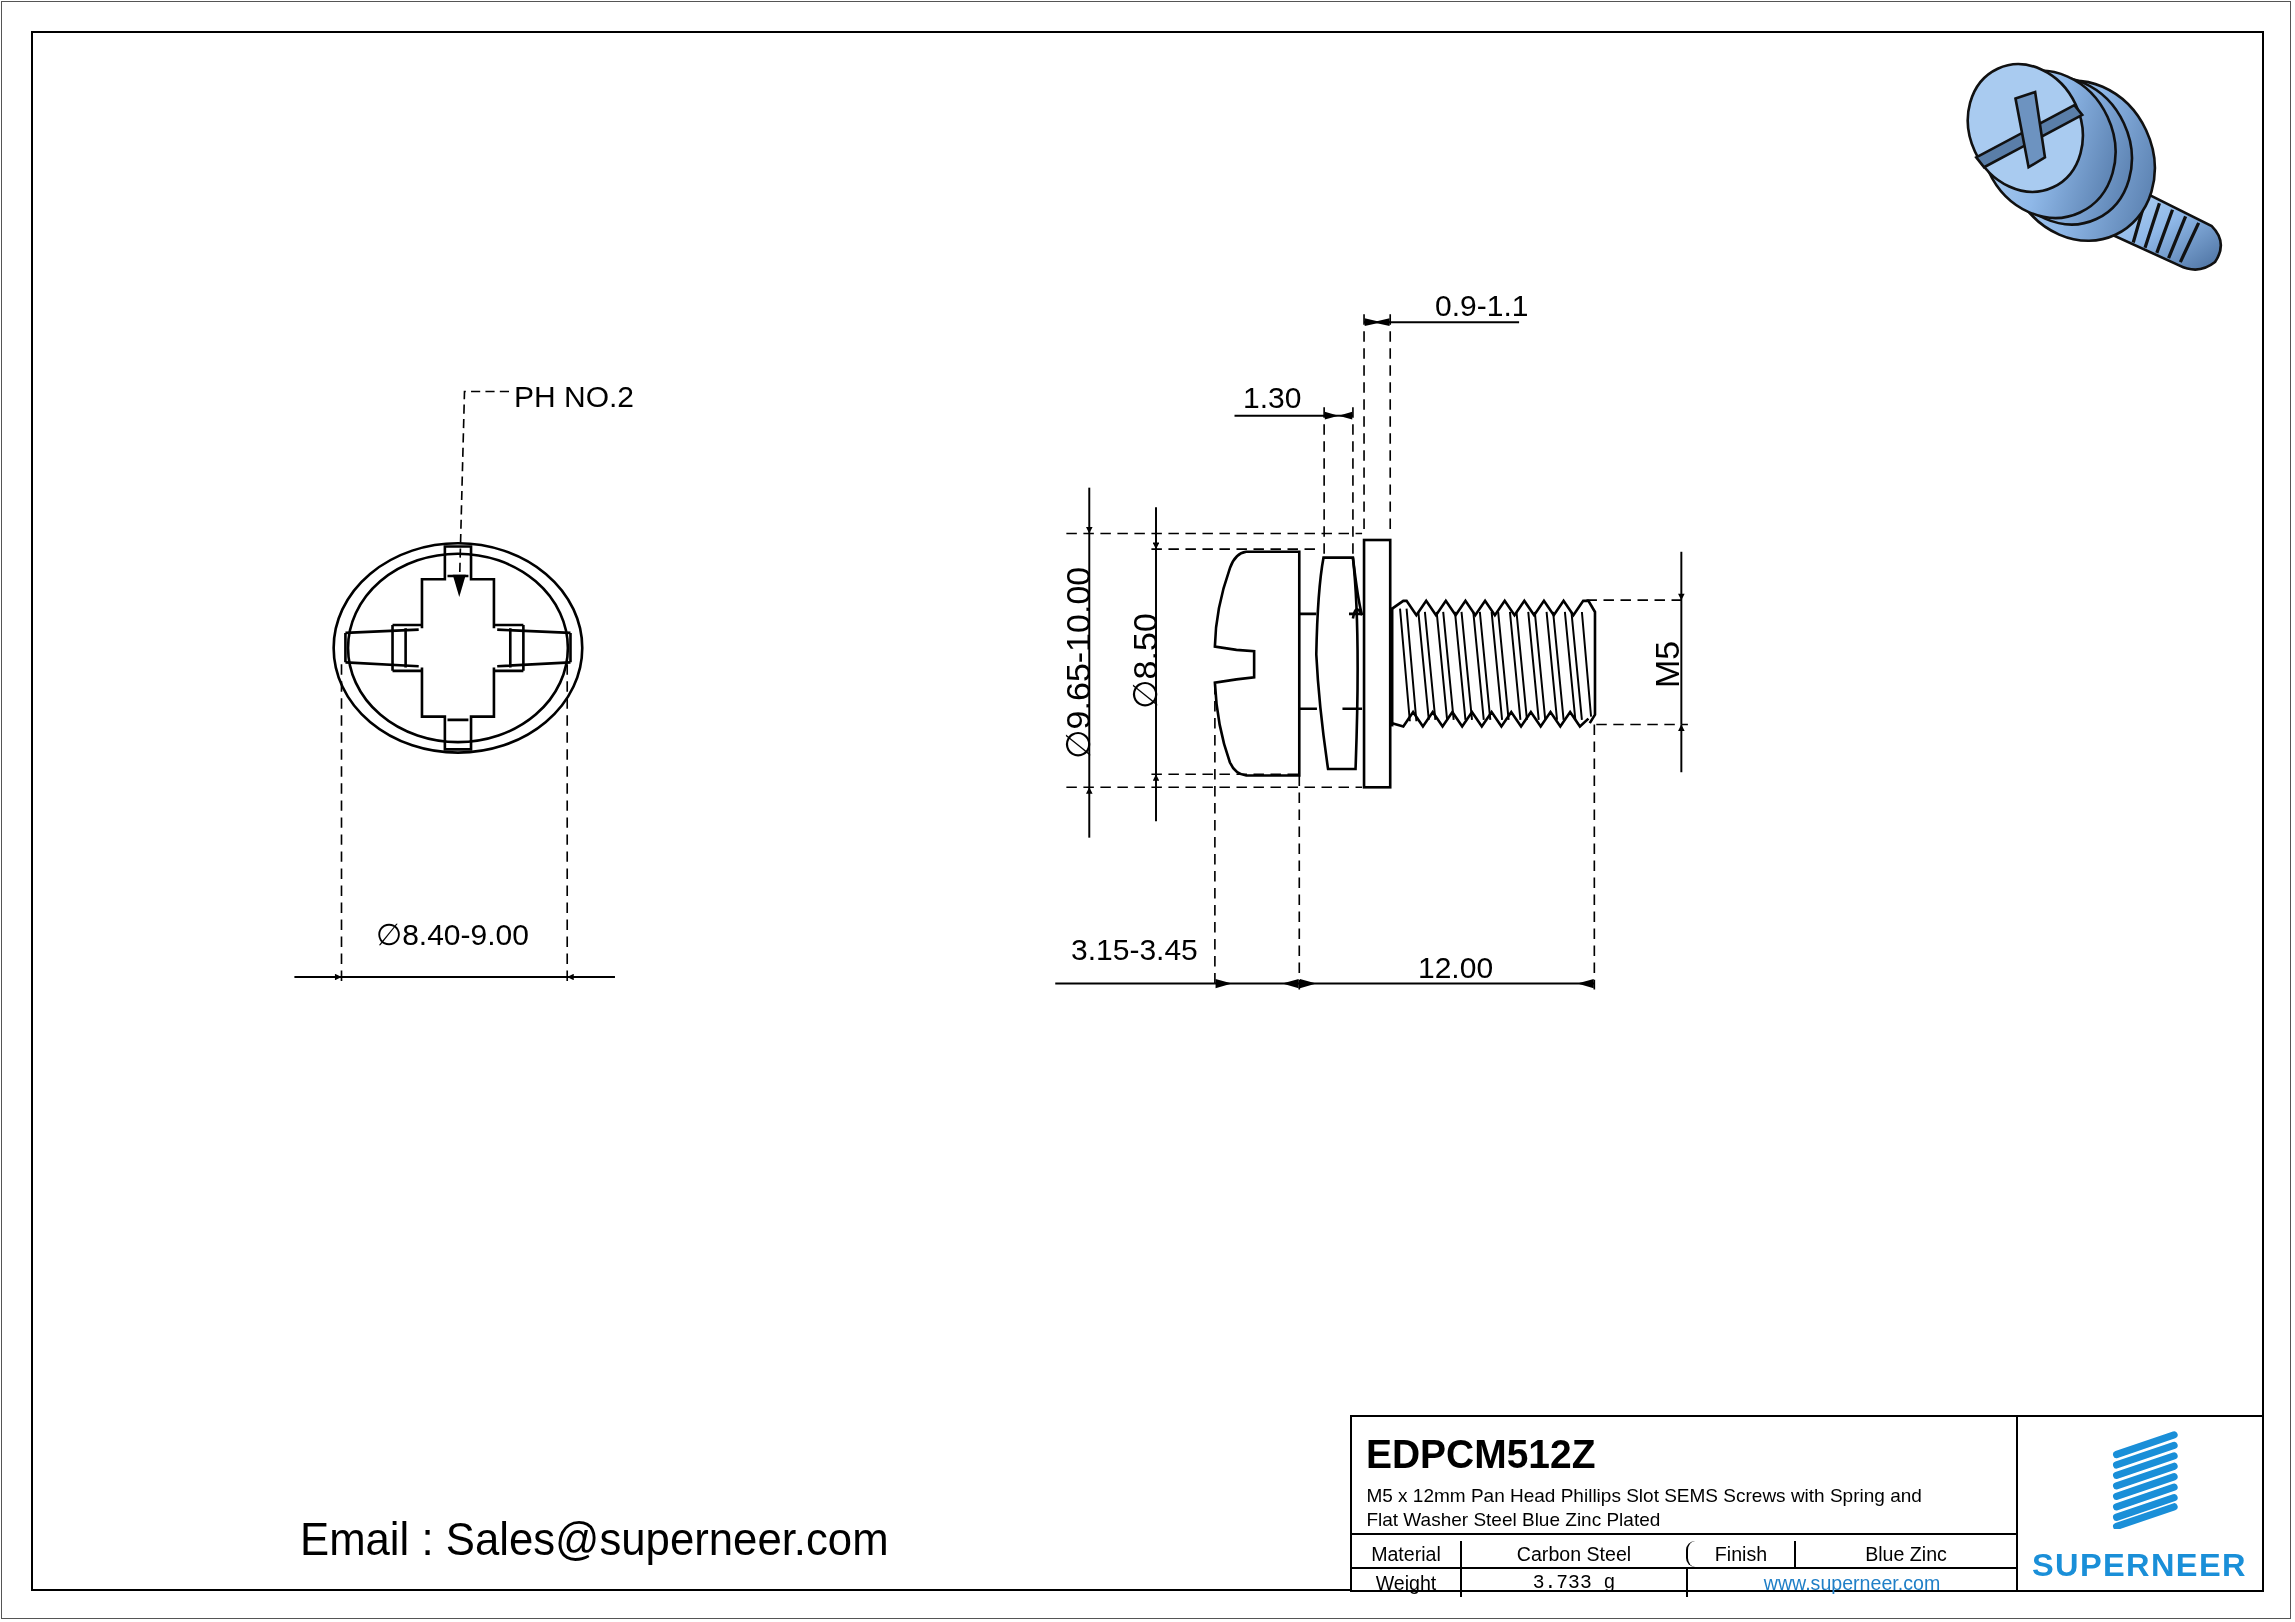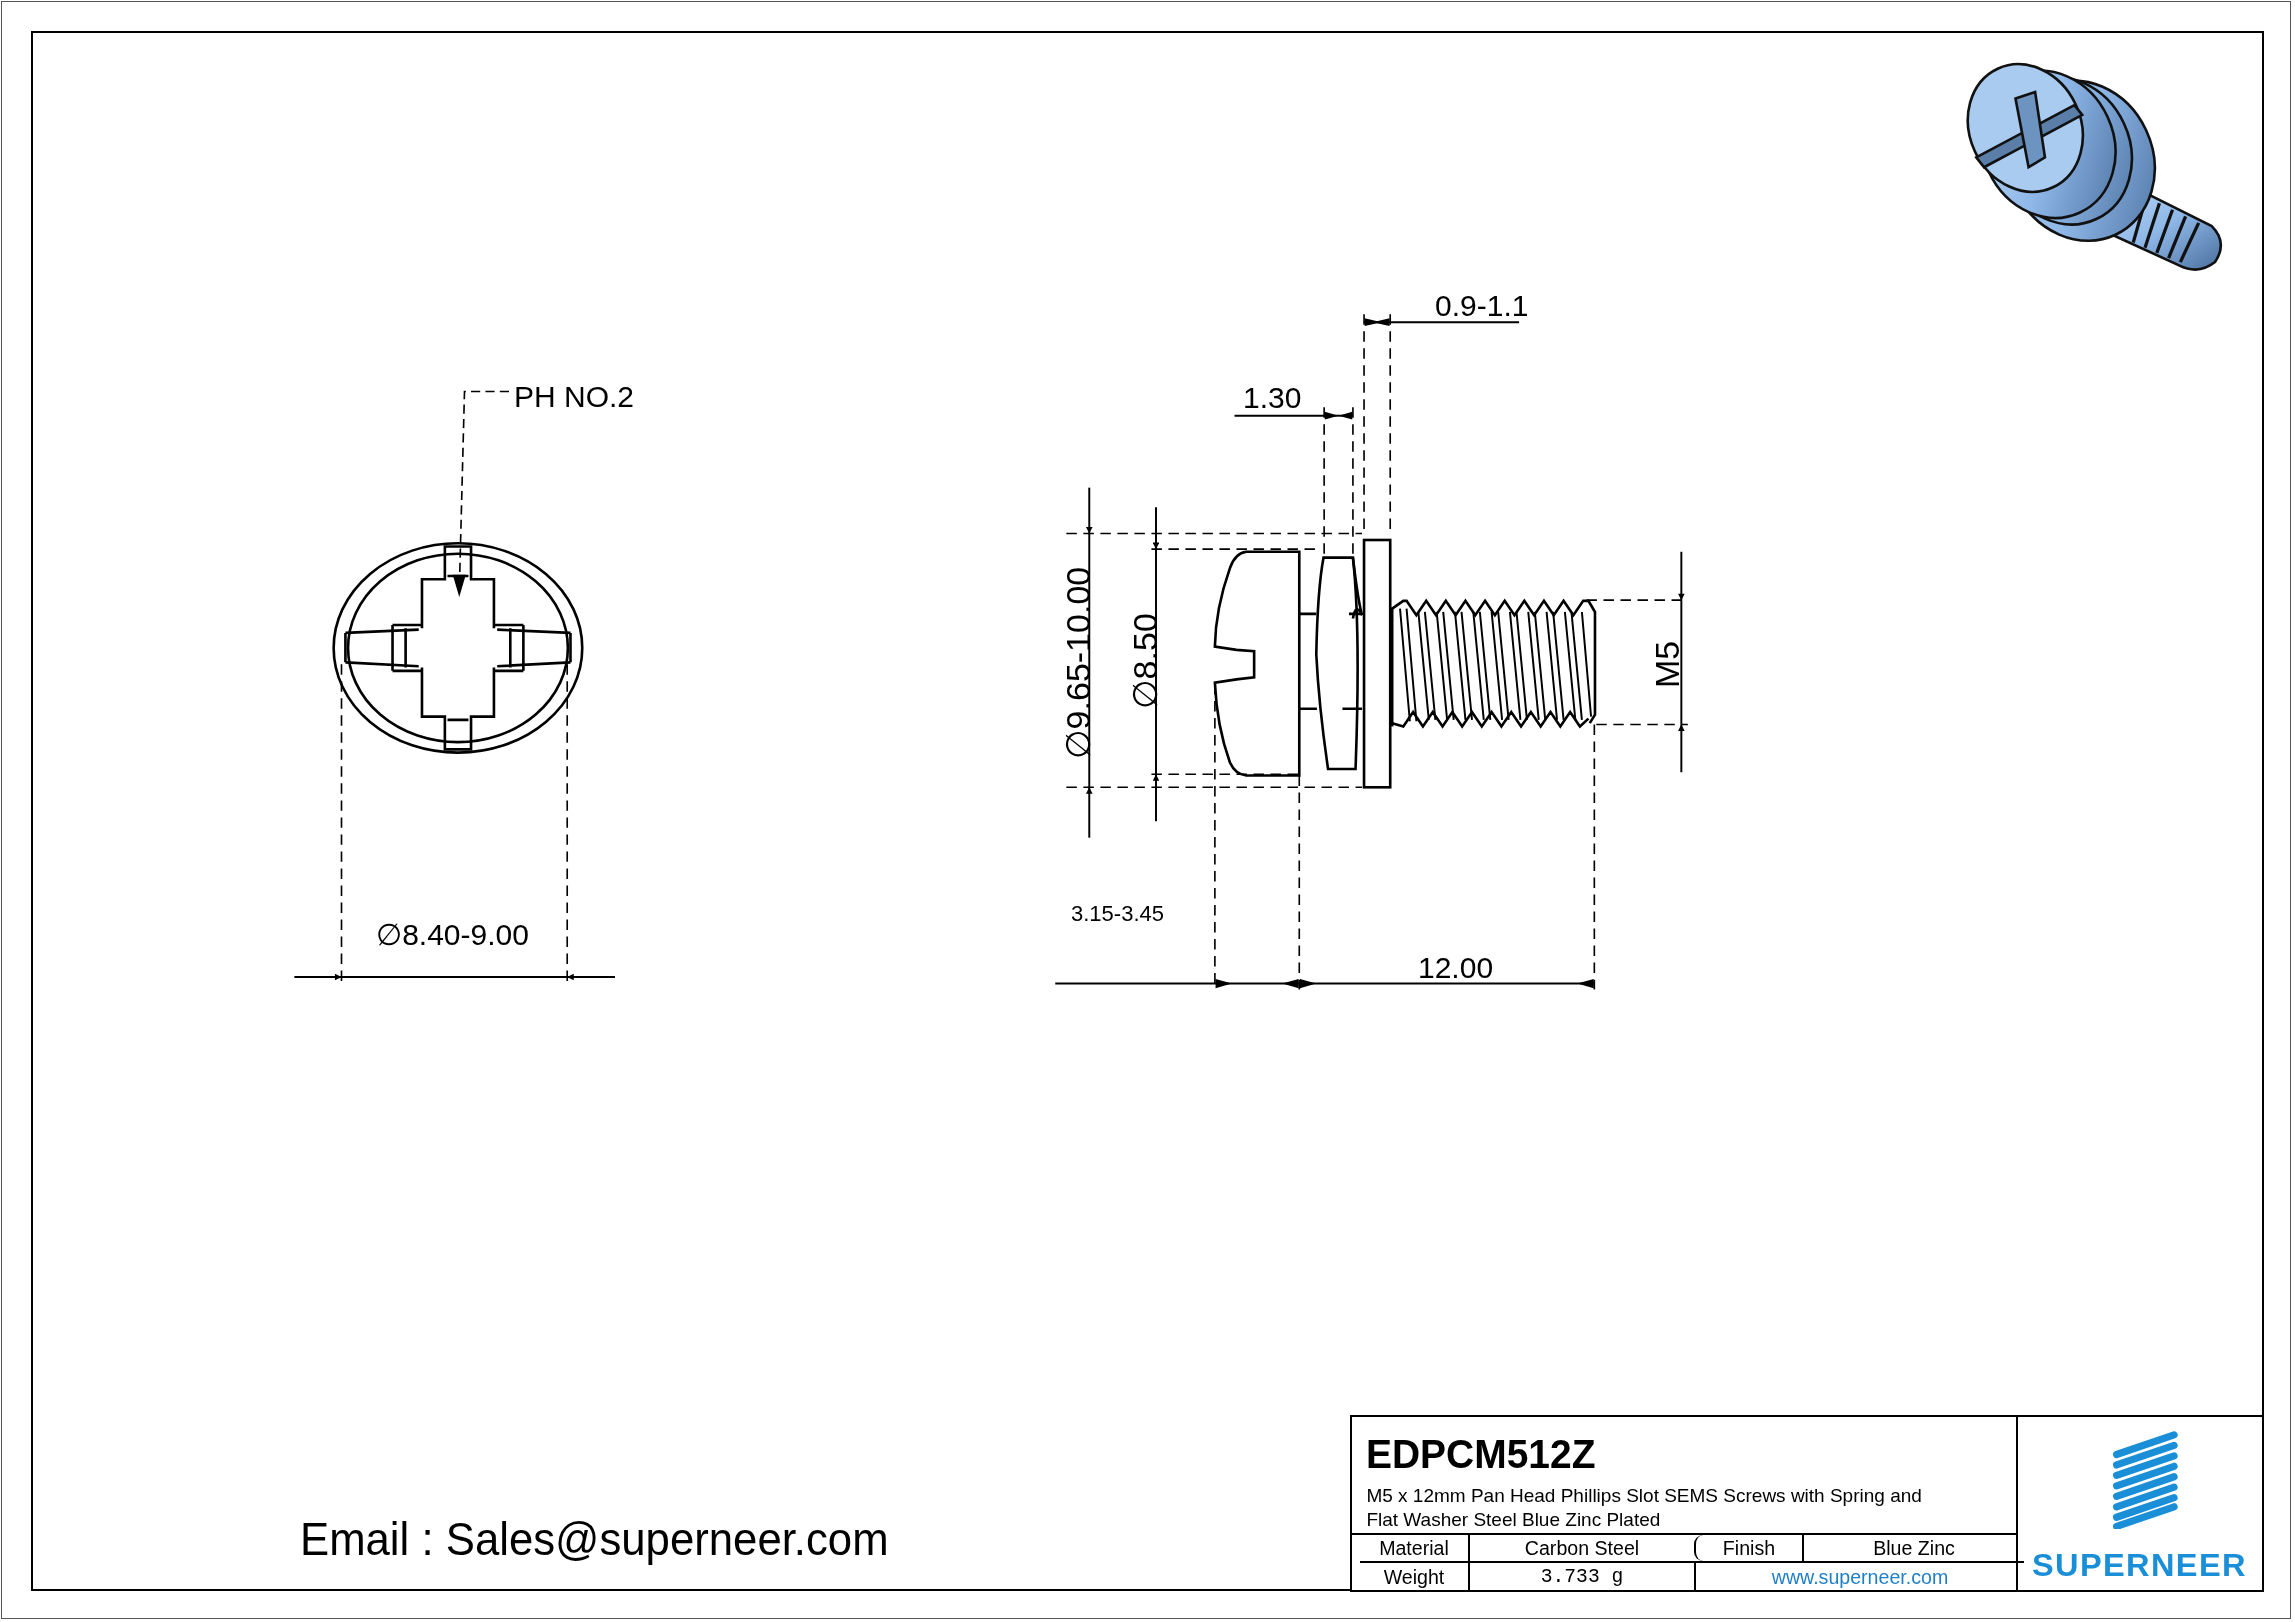--- a/index.html
+++ b/index.html
@@ -11,21 +11,21 @@
     .vert { position: absolute; font-family: "Liberation Sans", sans-serif; font-size: 34px; line-height: 1; white-space: nowrap; transform: rotate(-90deg); transform-origin: left top; }
     .email { position: absolute; left: 300px; top: 1515px; font-size: 47px; line-height: 1; white-space: nowrap; transform: scaleX(0.93); transform-origin: left top; }
     .iso { position: absolute; left: 1937px; top: 46px; width: 314px; height: 249px; }
 
     
     .tb { position: absolute; left: 1350px; top: 1415px; width: 914px; height: 177px; border: 2px solid #000; box-sizing: border-box; background: #fff; }
     .tb-left { position: absolute; left: 0; top: 0; width: 666px; height: 100%; border-right: 2px solid #000; box-sizing: border-box; padding-left: 24px; }
     .tb-code { position: absolute; left: 14.4px; top: 14.4px; font-size: 41px; font-weight: bold; letter-spacing: 0px; transform: scaleX(0.95); transform-origin: left top; }
     .tb-desc { position: absolute; left: 14.4px; top: 67px; width: 641px; font-size: 19px; line-height: 23.6px; }
     .tb-grid { position: absolute; left: 0; top: 116px; width: 100%; height: 56px; border-top: 2px solid #000; box-sizing: border-box; }
-    .tb-row { position: absolute; left: 8px; width: 100%; height: 28px; }
+    .tb-row { position: absolute; left: 0; width: 100%; height: 28px; margin-top: 6px; }
     .tb-row.r1 { top: 0; border-bottom: 2px solid #000; box-sizing: border-box; }
     .tb-row.r2 { top: 28px; height: 28px; }
     .cell { position: absolute; top: 0; height: 100%; display: flex; align-items: center; justify-content: center; font-size: 19.6px; box-sizing: border-box; }
     .cell.bl { border-left: 2px solid #000; }
     .link { color: #1f7fc7; }
     .tb-logo { position: absolute; left: 666px; top: 0; width: 244px; height: 100%; }
     .logo-word { position: absolute; left: 14.4px; top: 131px; font-size: 31px; font-weight: bold; color: #1a8fd8; letter-spacing: 1.3px; transform: scaleX(1.05); transform-origin: left top; }
   </style>
 </head>
 <body>
@@ -163,21 +163,21 @@
 
 <div class="dim-text" style="left:1407px; top:291px; font-size:30px;margin-left:28px;">0.9-1.1</div>
 <div class="dim-text" style="left:1243px; top:383px; font-size:30px;">1.30</div>
 <div class="vert" style="left:1061px; top:759px;">
   <span>∅</span><span>9.65-10.00</span>
 </div>
 <div class="vert" style="left:1128px; top:709px;">
   <span>∅</span><span>8.50</span>
 </div>
 <div class="vert" style="left:1650px; top:688px;">M5</div>
-<div class="dim-text" style="left:1071px; top:903px; font-size:22px;">3.15-3.45</div>
+<div class="dim-text" style="left:1071px; top:935px; font-size:30px;">3.15-3.45</div>
 <div class="dim-text" style="left:1418px; top:953px; font-size:30px;">12.00</div>
 
 <svg class="iso" viewBox="0 0 480 380" xmlns="http://www.w3.org/2000/svg">
   <defs>
     <linearGradient id="blueg" x1="0" y1="0" x2="1" y2="1">
       <stop offset="0" stop-color="#bcd8f5"></stop>
       <stop offset="0.5" stop-color="#8fb8e8"></stop>
       <stop offset="1" stop-color="#4a6f9e"></stop>
     </linearGradient>
   </defs>

